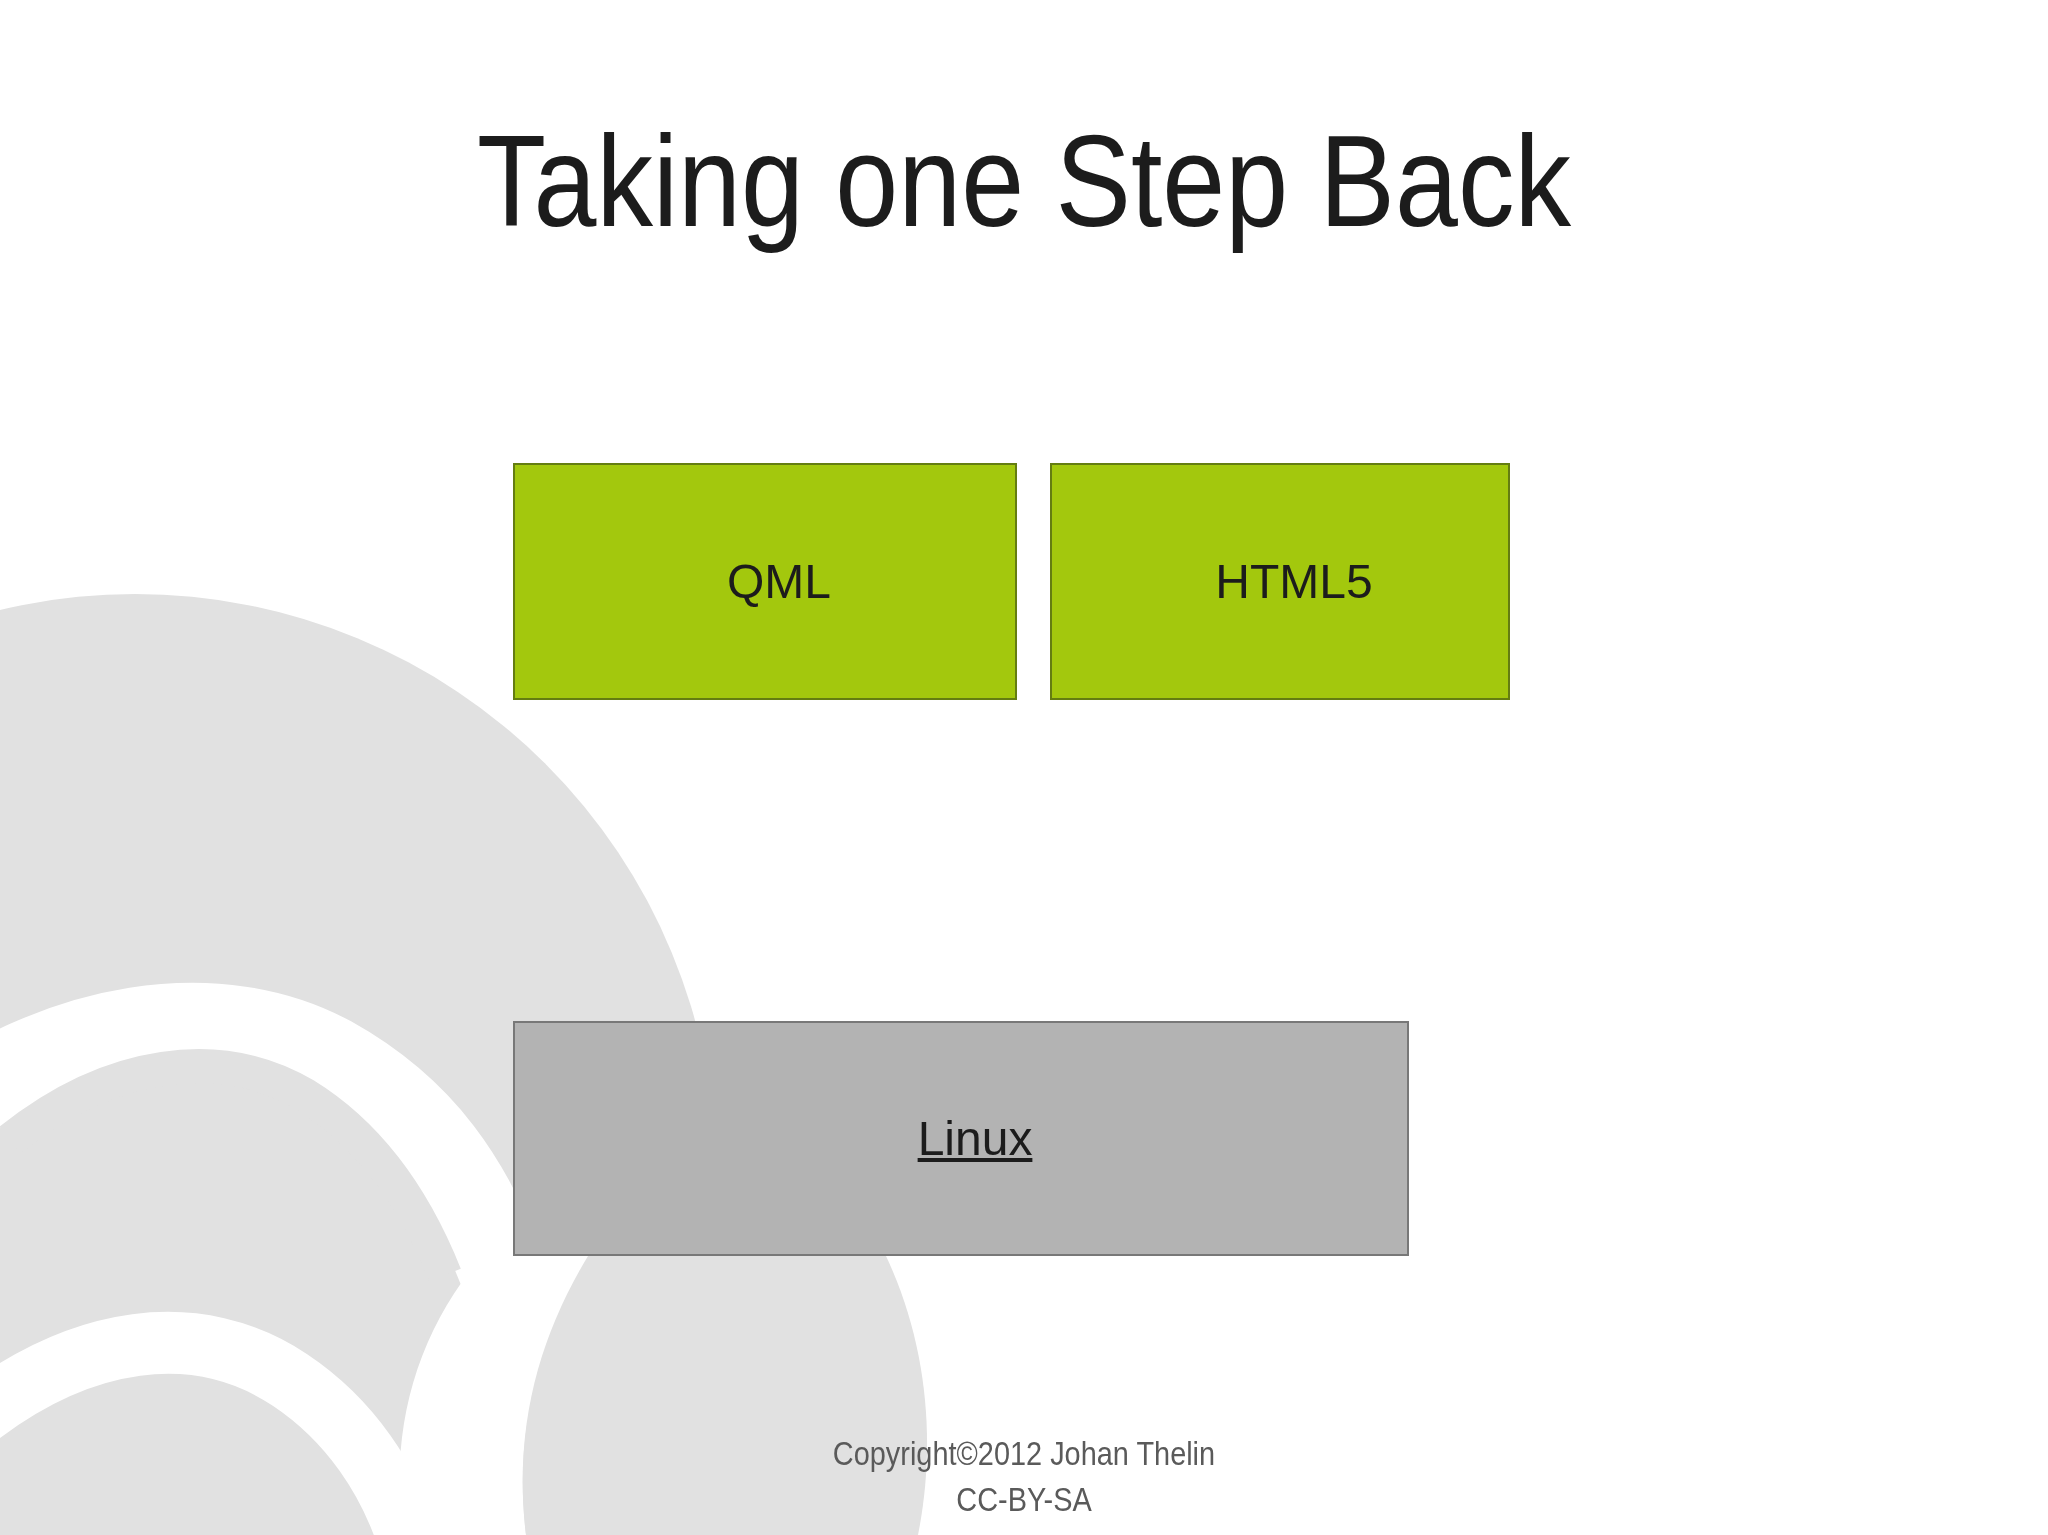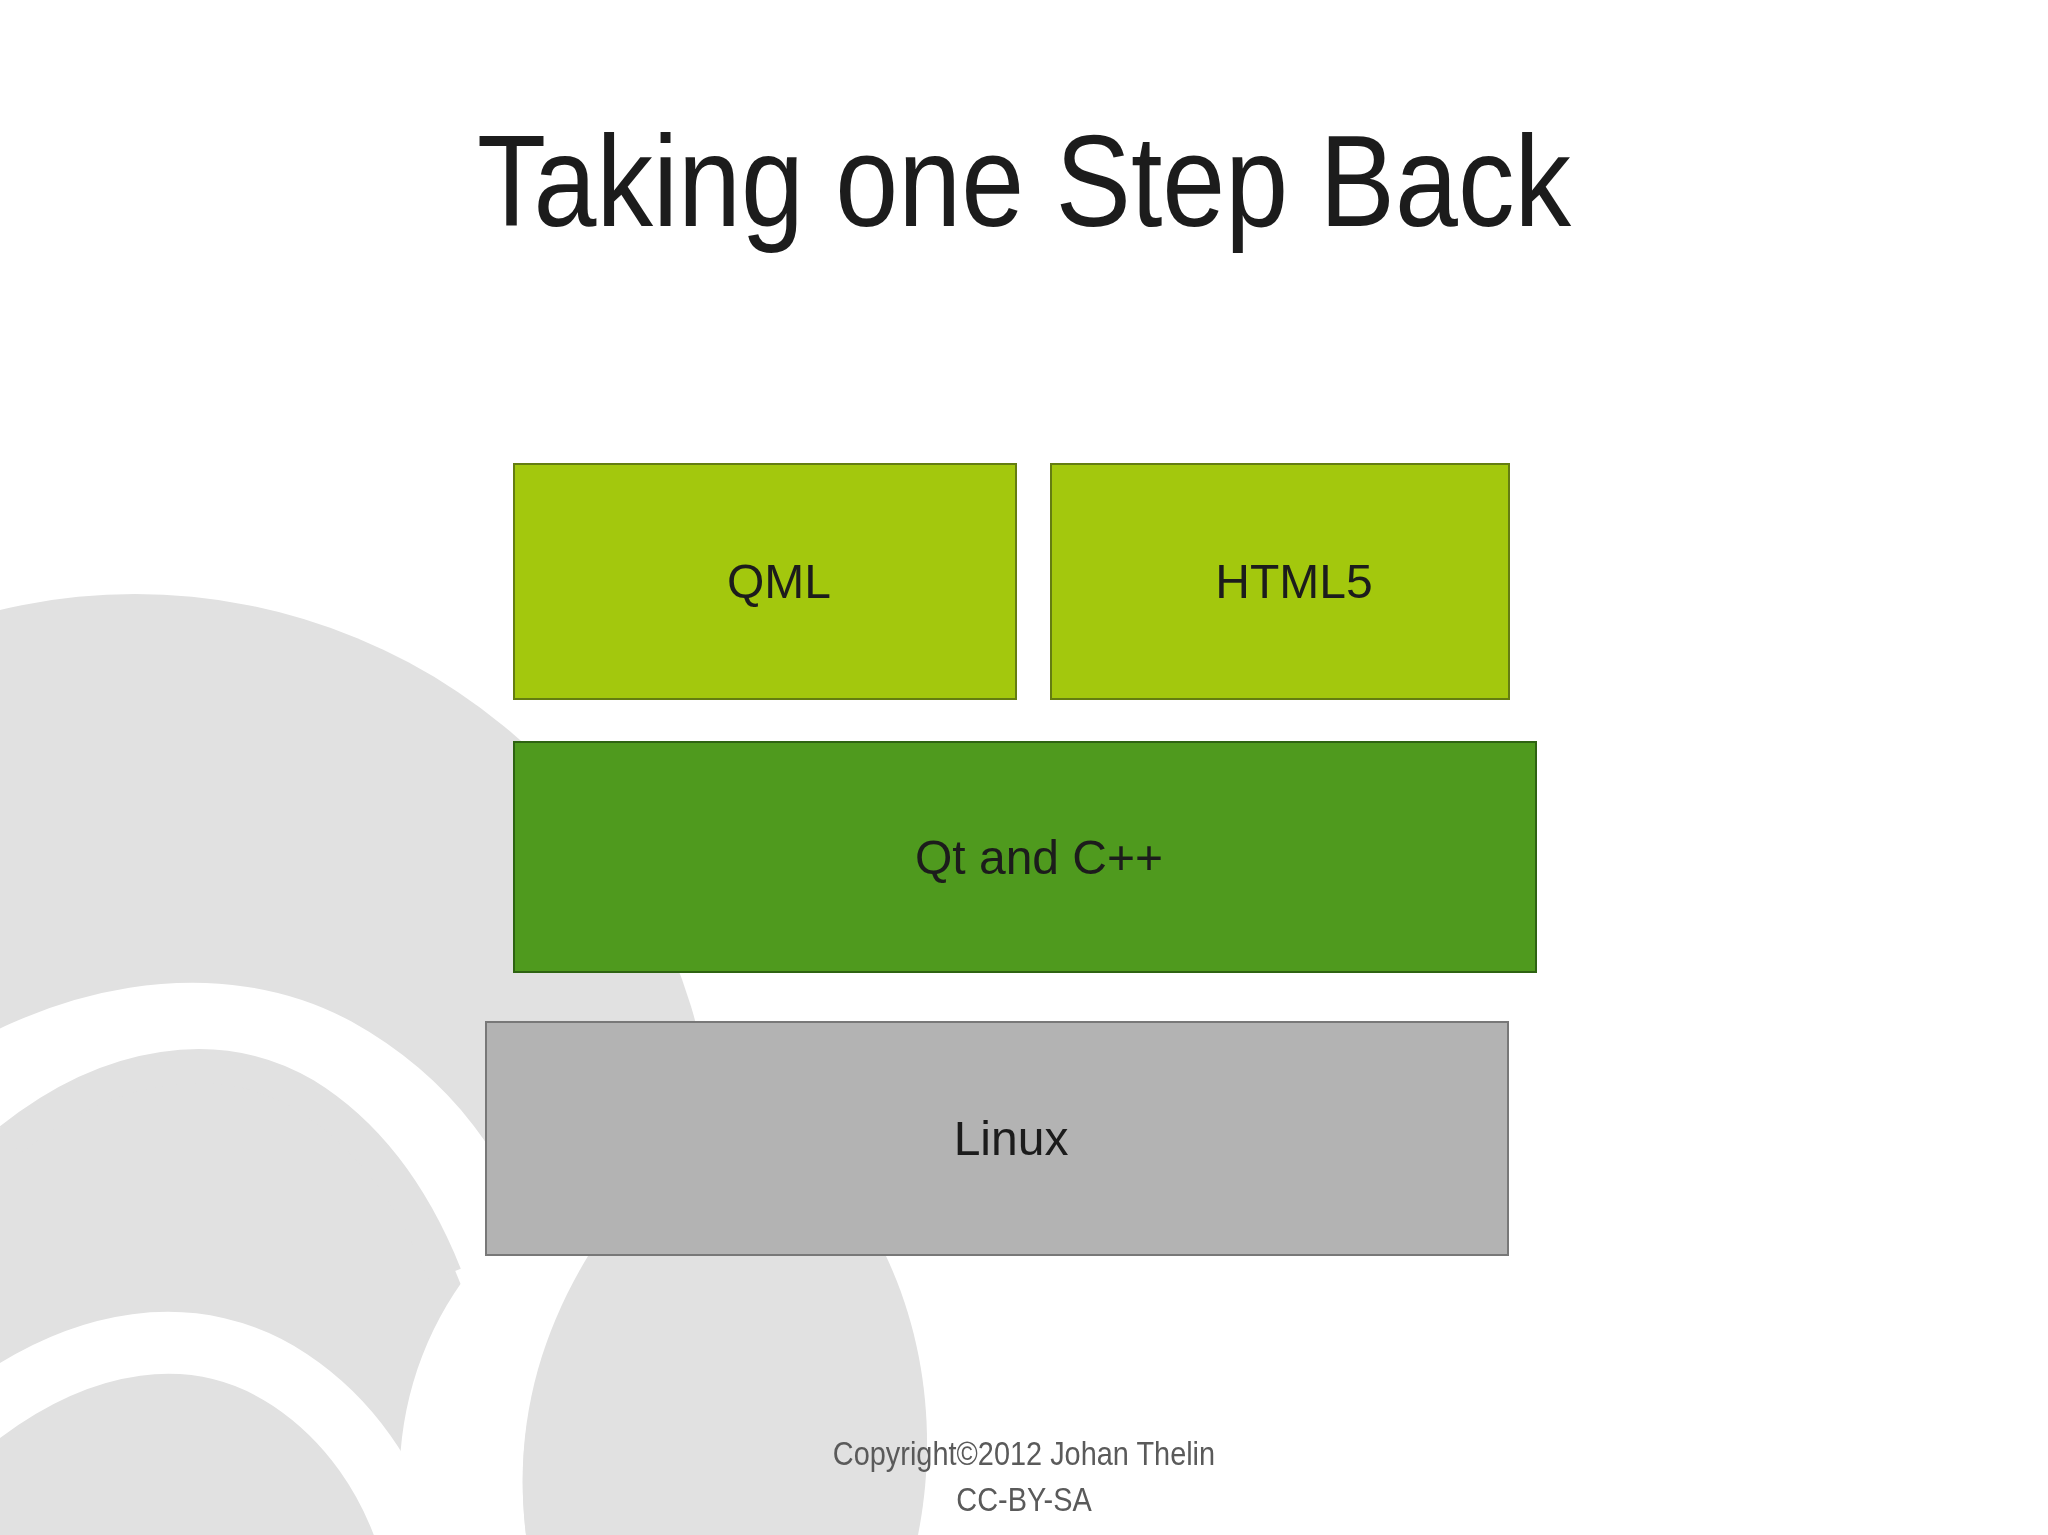--- a/index.html
+++ b/index.html
@@ -45,23 +45,24 @@
     left:1050px;top:463px;width:460px;height:237px;
     background:var(--light-green);
     border:2px solid var(--light-green-border);
   }
   .box-qt{
     left:513px;top:741px;width:1024px;height:232px;
     background:var(--green);
     border:2px solid var(--green-border);
   }
   .box-linux{
-    left:485px;top:1021px;width:1024px;height:235px;
+    left:513px;top:1021px;width:896px;height:235px;
     background:var(--gray);
     border:2px solid var(--gray-border);
+    text-decoration:underline;
   }
 
   .footer{
     position:absolute;left:0;right:0;top:1430px;
     text-align:center;
     font-size:34px;line-height:46px;
     color:var(--footer-color);
     transform:scaleX(0.85);
     transform-origin:50% 50%;
   }
@@ -91,23 +92,20 @@
     <div class="slide-title">Taking one Step Back</div>
 
     <div class="box box-qml">
       <span>QML</span>
     </div>
 
     <div class="box box-html5">
       <span>HTML5</span>
     </div>
 
-    <div class="box box-qt">
-      <span>Qt and C++</span>
-    </div>
 
     <div class="box box-linux">
       <span>Linux</span>
     </div>
 
     <div class="footer">
       <div>Copyright©2012 Johan Thelin</div>
       <div>CC-BY-SA</div>
     </div>
 

